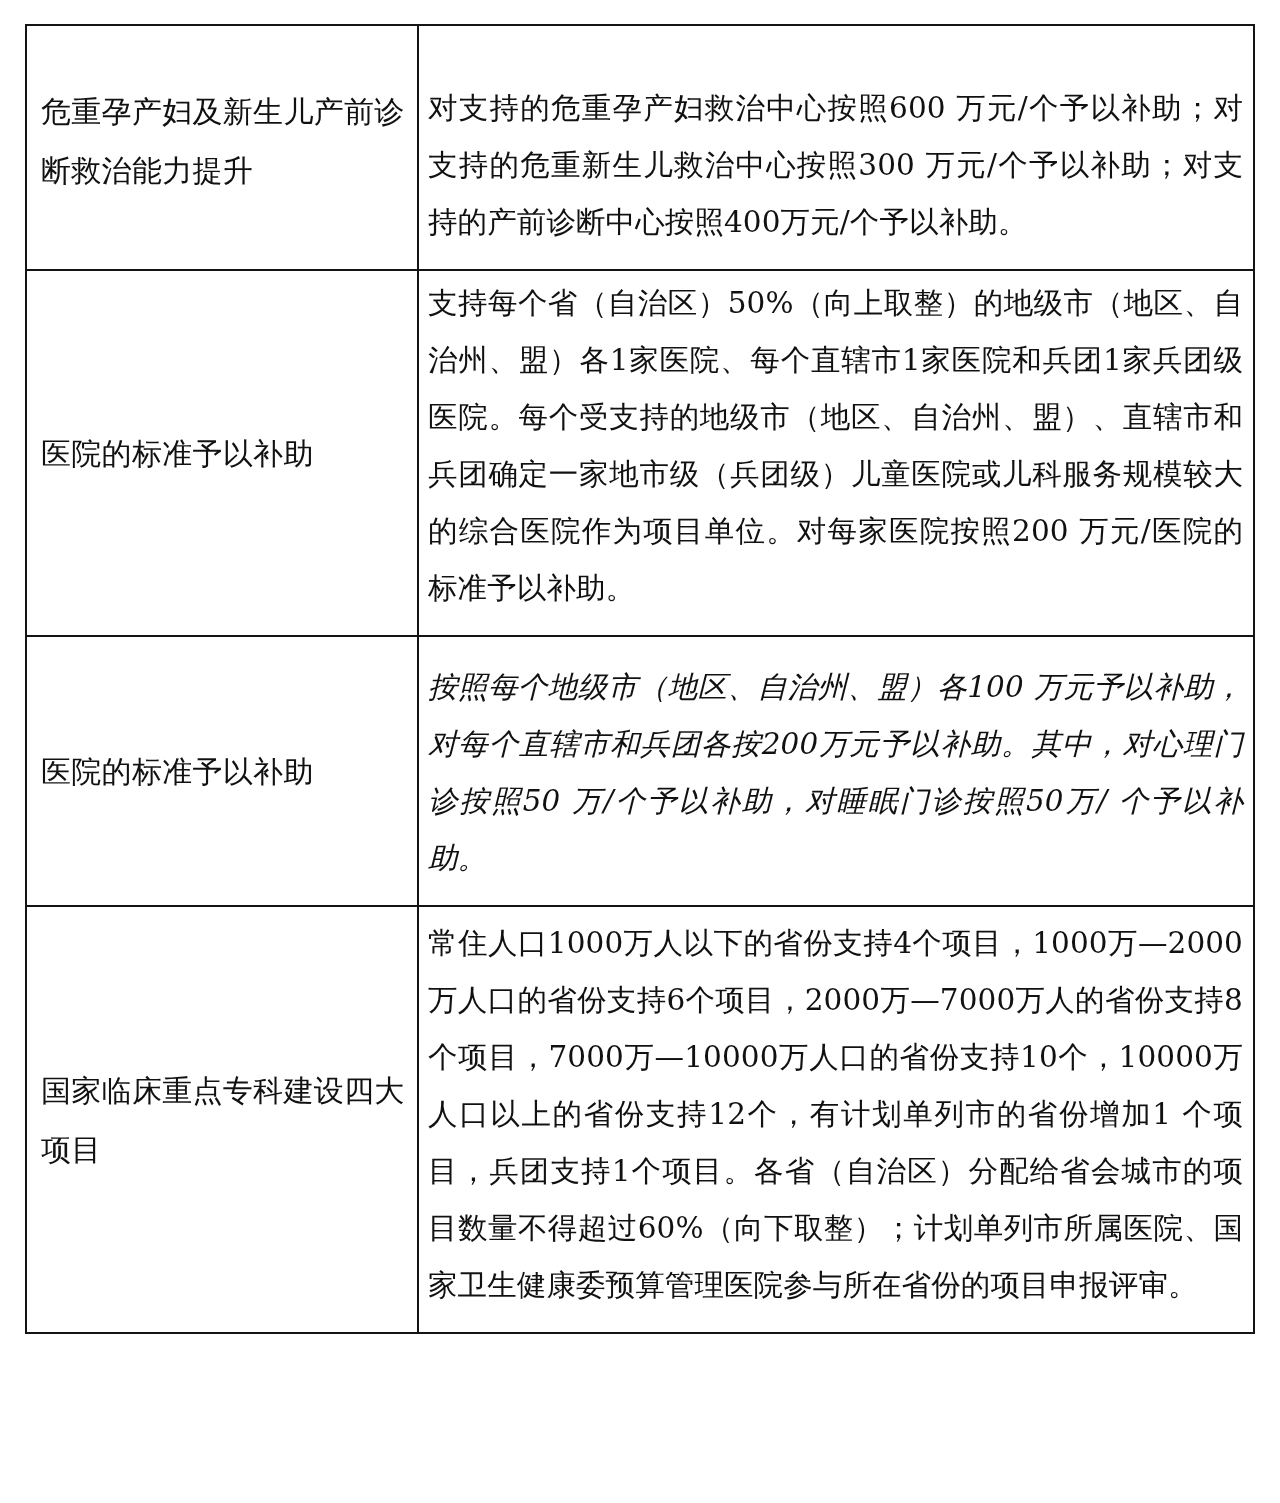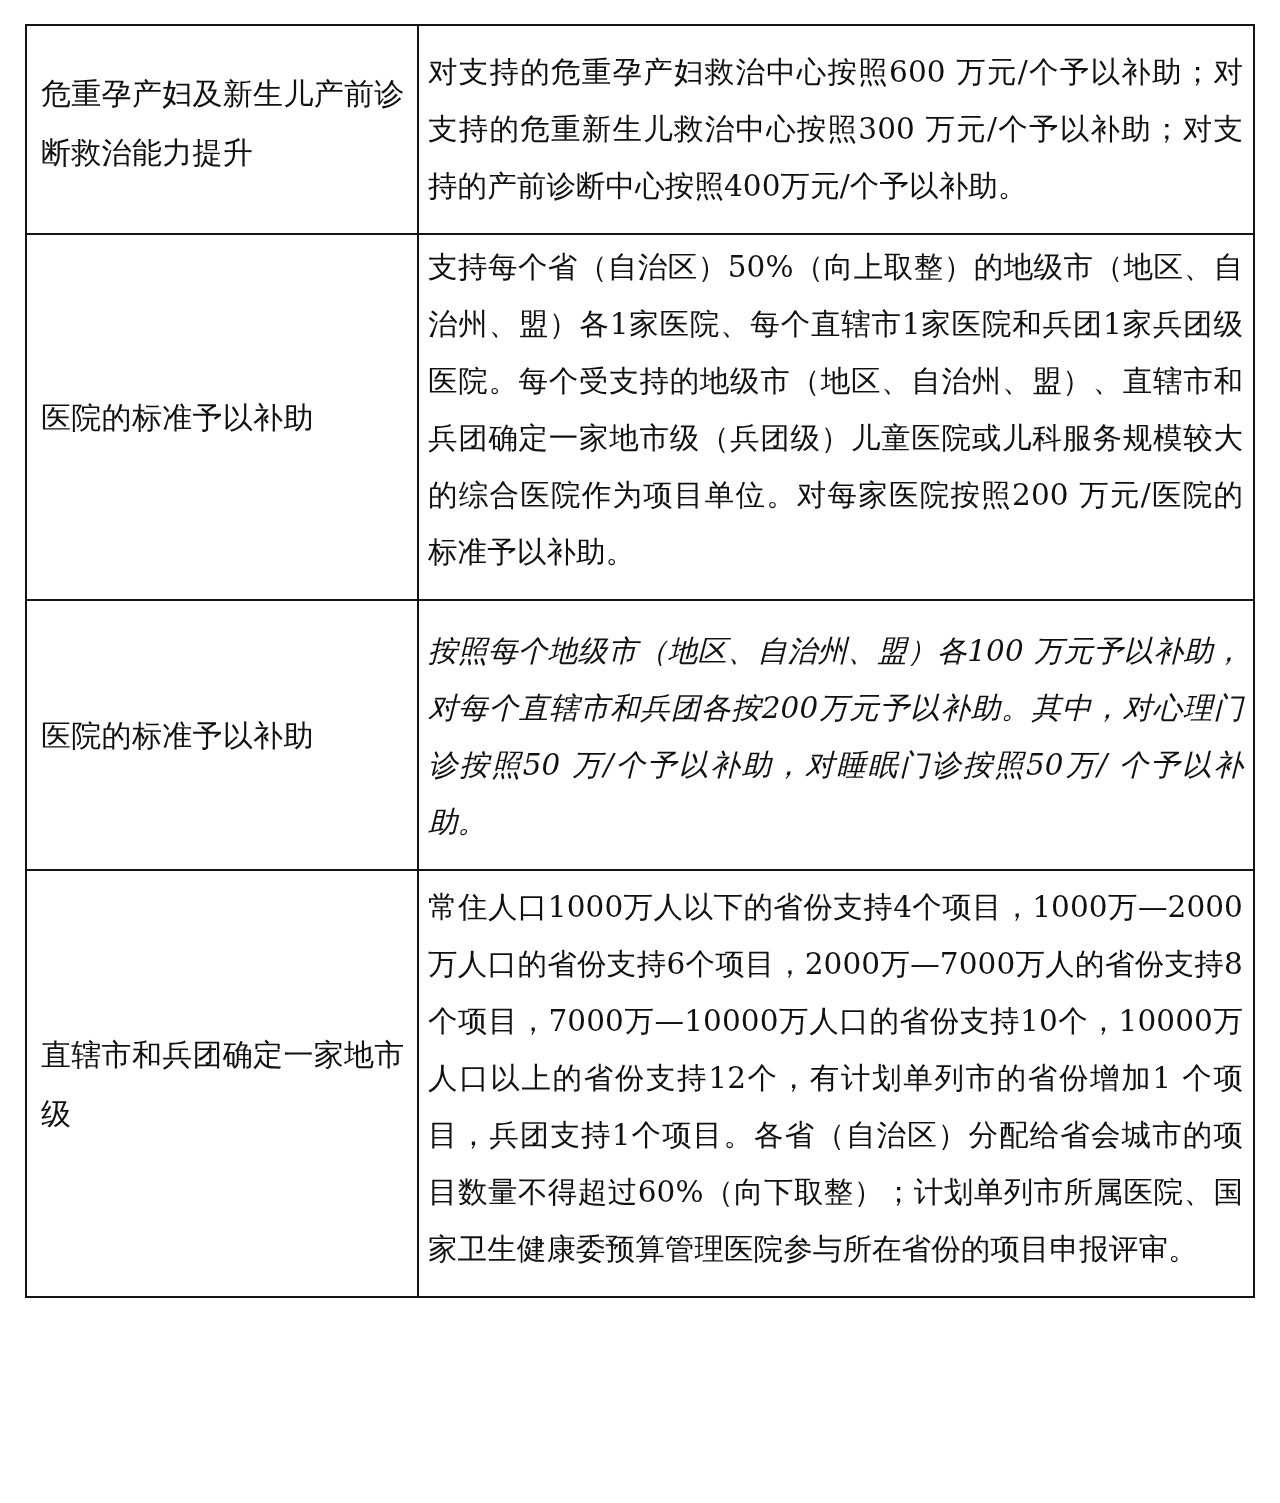--- a/index.html
+++ b/index.html
@@ -57,21 +57,21 @@
     line-height: 57px;
     letter-spacing: 0.1px;
     color: #111111;
     text-align: justify;
     text-justify: inter-character;
     vertical-align: top;
   }
 
   td.body-cell { vertical-align: top; }
 
-  .r1 .cell-body { padding-top: 18px; }
+  .r1 .cell-body { padding-top: 18px; margin-top: 36px; }
   .r2 .cell-body { padding-top: 4px; }
   .r3 .cell-body { padding-top: 22px; font-style: italic; }
   .r4 .cell-body { padding-top: 8px; }
 
   .r1 .cell-label { padding-top: 0; }
 </style>
 </head>
 <body>
 
 <div class="sheet">
@@ -101,21 +101,21 @@
       <tr class="r3">
         <td class="label-cell">
           <div class="cell-label">医院的标准予以补助</div>
         </td>
         <td class="body-cell">
           <div class="cell-body">按照每个地级市（地区、自治州、盟）各100 万元予以补助，对每个直辖市和兵团各按200万元予以补助。其中，对心理门诊按照50 万/个予以补助，对睡眠门诊按照50万/ 个予以补助。</div>
         </td>
       </tr>
       <tr class="r4">
         <td class="label-cell">
-          <div class="cell-label">直辖市和兵团确定一家地市级</div>
+          <div class="cell-label">国家临床重点专科建设四大项目</div>
         </td>
         <td class="body-cell">
           <div class="cell-body">常住人口1000万人以下的省份支持4个项目，1000万—2000万人口的省份支持6个项目，2000万—7000万人的省份支持8个项目，7000万—10000万人口的省份支持10个，10000万人口以上的省份支持12个，有计划单列市的省份增加1 个项目，兵团支持1个项目。各省（自治区）分配给省会城市的项目数量不得超过60%（向下取整）；计划单列市所属医院、国家卫生健康委预算管理医院参与所在省份的项目申报评审。</div>
         </td>
       </tr>
     </tbody>
   </table>
 
 </div>
 

